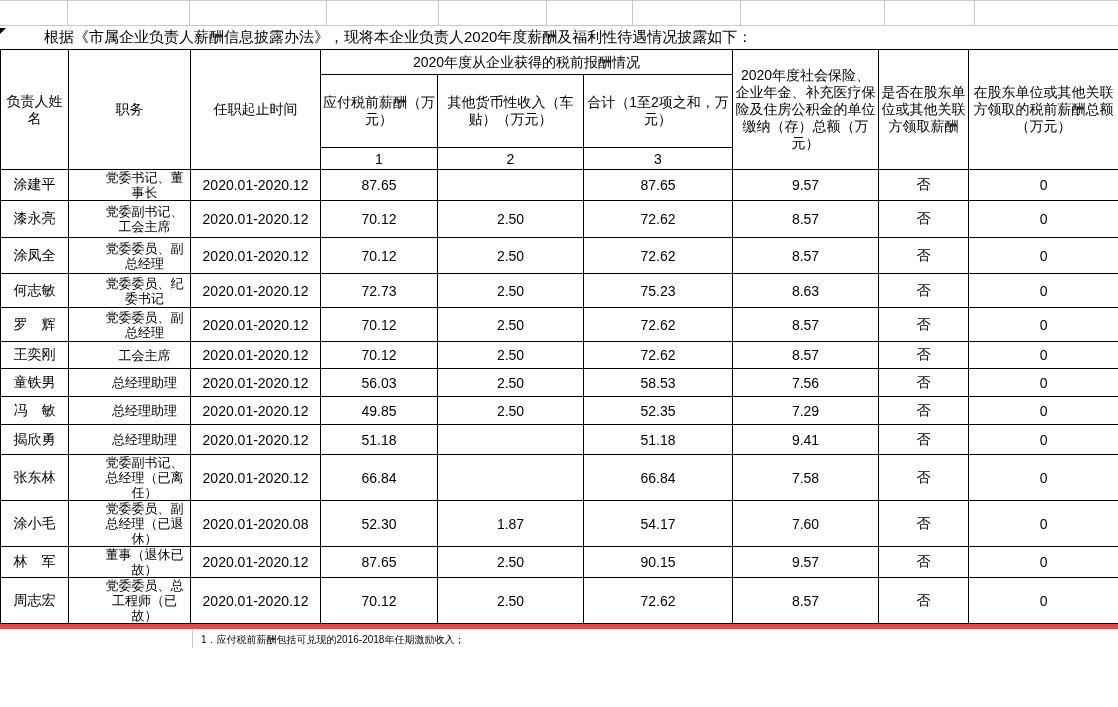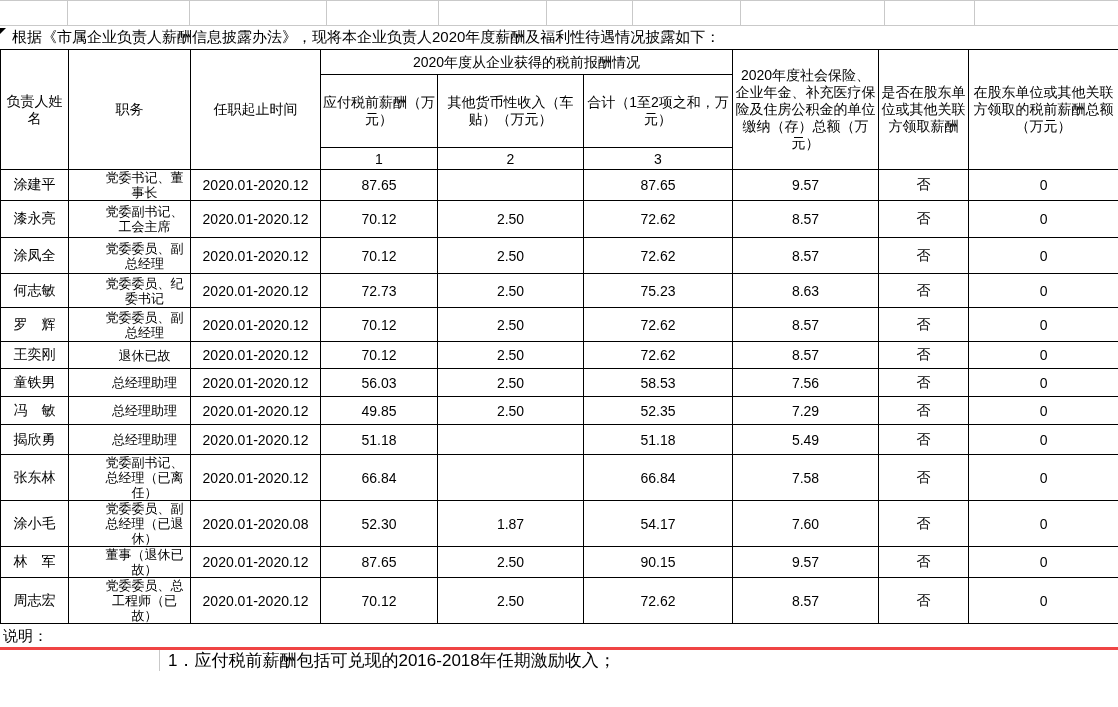--- a/index.html
+++ b/index.html
@@ -14,39 +14,39 @@
     padding: 6px 8px 0 8px; height: 72px;
     font-size: 28px; font-weight: bold;
     text-align: center; line-height: 35px;
   }
   .grid-row {
     height: 26px; display: flex;
     border-top: 1px solid #c9c9c9; border-bottom: 1px solid #c9c9c9;
   }
   .grid-row .gcell { height: 100%; border-right: 1px solid #c9c9c9; }
   .grid-row .gcell.last { border-right: none; flex: 1; }
-  .intro-row { height: 23px; font-size: 15px; line-height: 22px; padding-left: 12px; position: relative; white-space: nowrap; }
+  .intro-row { height: 23px; font-size: 15px; line-height: 22px; padding-left: 44px; position: relative; white-space: nowrap; }
   .corner-mark {
     position: absolute; left: 0; top: 2px; width: 0; height: 0;
     border-top: 6px solid #000; border-right: 6px solid transparent;
   }
   table.salary { border-collapse: collapse; width: 1118px; table-layout: fixed; }
   table.salary th, table.salary td {
     border: 1px solid #000; text-align: center; vertical-align: middle;
     font-weight: normal; padding: 0 2px; overflow: hidden;
   }
   thead th { font-size: 14px; line-height: 17px; }
   tr.hr1 { height: 25px; }
   tr.hr2 { height: 73px; }
   tr.hr3 { height: 22px; }
   tr.hr3 td { font-size: 14px; }
   tbody td { font-size: 14px; }
   tbody td.pos-cell { font-size: 13px; line-height: 15px; padding-left: 32px; }
   .notes-label-row { height: 23px; line-height: 23px; font-size: 15px; padding-left: 3px; }
-  .note-row { height: 24px; display: flex; border-top: 3px solid #ef4444; font-size: 17px; line-height: 22px; }
+  .note-row { height: 24px; display: flex; border-top: 5px solid #ef4444; font-size: 10px; line-height: 22px; padding-left: 33px; }
   .note-left { width: 160px; border-right: 1px solid #c9c9c9; }
   .note-text { padding-left: 8px; white-space: nowrap; }
 </style>
 </head>
 <body>
 
 <div class="page">
 
 
   <div class="grid-row">
@@ -151,21 +151,21 @@
           <td>2020.01-2020.12</td>
           <td>70.12</td>
           <td>2.50</td>
           <td>72.62</td>
           <td>8.57</td>
           <td>否</td>
           <td>0</td>
         </tr>
         <tr style="height: 27px;">
           <td>王奕刚</td>
-          <td class="pos-cell">退休已故</td>
+          <td class="pos-cell">工会主席</td>
           <td>2020.01-2020.12</td>
           <td>70.12</td>
           <td>2.50</td>
           <td>72.62</td>
           <td>8.57</td>
           <td>否</td>
           <td>0</td>
         </tr>
         <tr style="height: 28px;">
           <td>童铁男</td>
@@ -189,21 +189,21 @@
           <td>否</td>
           <td>0</td>
         </tr>
         <tr style="height: 30px; margin-top: 28px;">
           <td>揭欣勇</td>
           <td class="pos-cell">总经理助理</td>
           <td>2020.01-2020.12</td>
           <td>51.18</td>
           <td></td>
           <td>51.18</td>
-          <td>5.49</td>
+          <td>9.41</td>
           <td>否</td>
           <td>0</td>
         </tr>
         <tr style="height: 36px;">
           <td>张东林</td>
           <td class="pos-cell">党委副书记、总经理（已离任）</td>
           <td>2020.01-2020.12</td>
           <td>66.84</td>
           <td></td>
           <td>66.84</td>
@@ -240,20 +240,19 @@
           <td>70.12</td>
           <td>2.50</td>
           <td>72.62</td>
           <td>8.57</td>
           <td>否</td>
           <td>0</td>
         </tr>
       </tbody>
   </table>
 
-  <div class="notes-label-row">说明：</div>
 
   <div class="note-row">
     <div class="note-left"></div>
     <div class="note-text">1．应付税前薪酬包括可兑现的2016-2018年任期激励收入；</div>
   </div>
 
 </div>
 
 </body></html>

